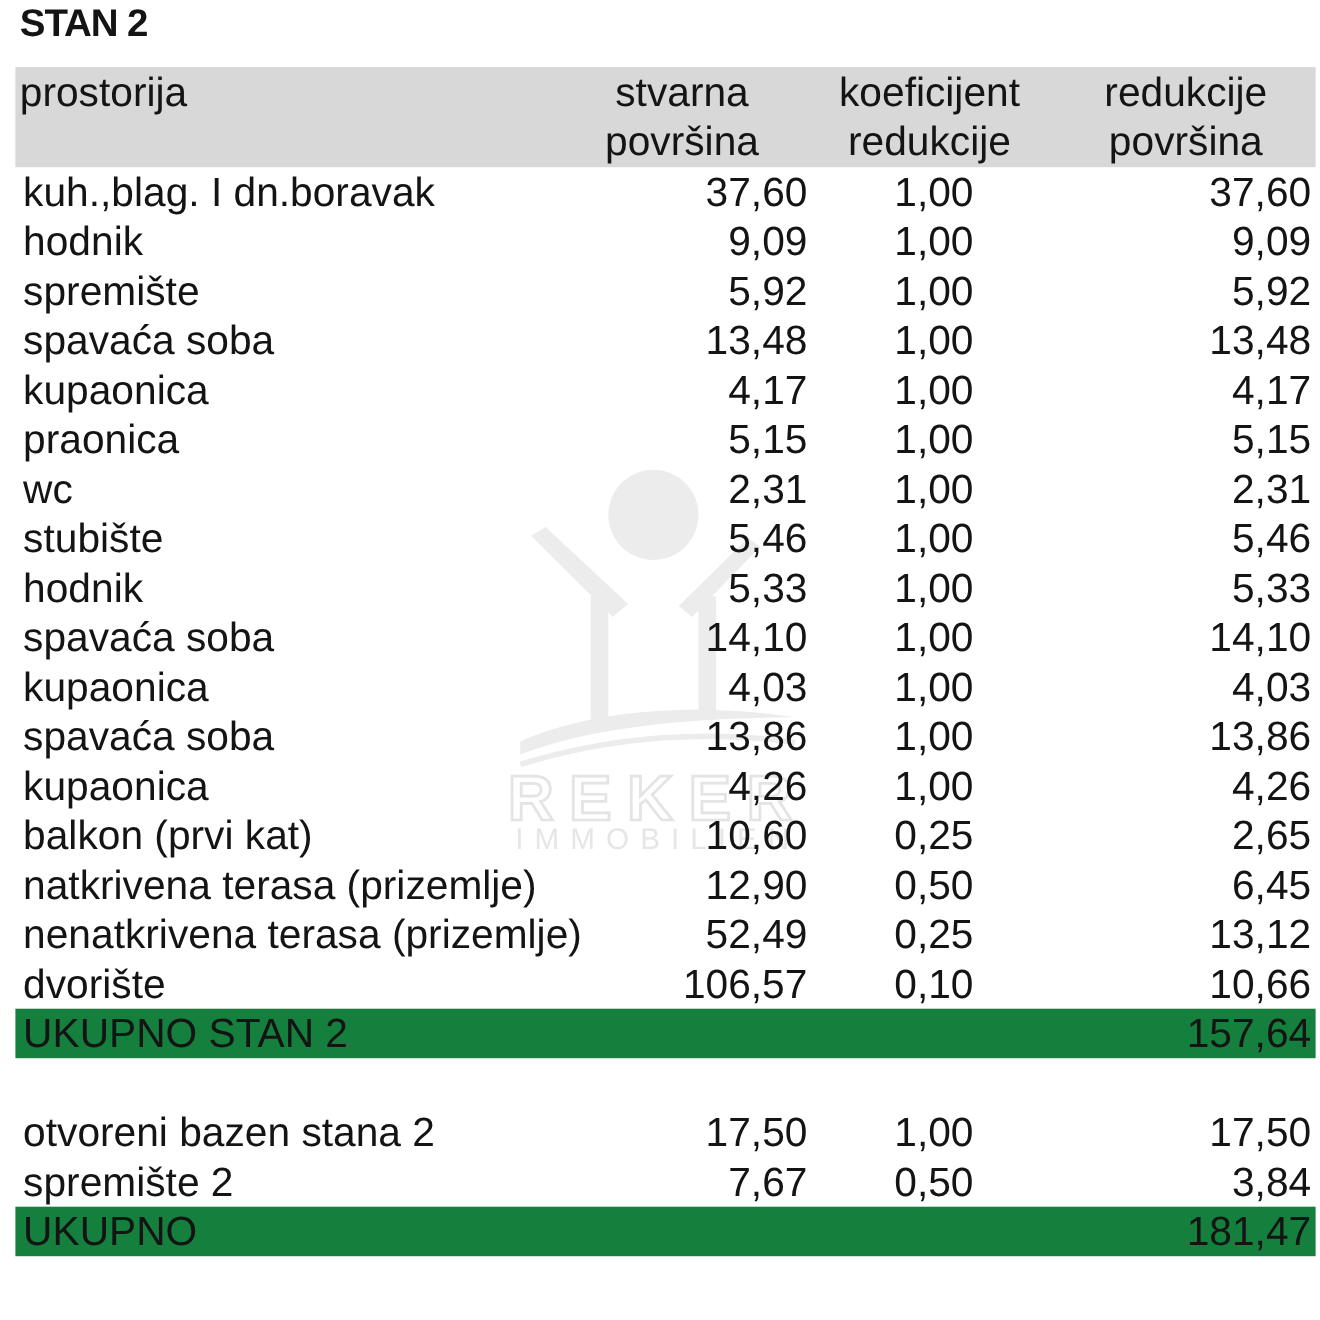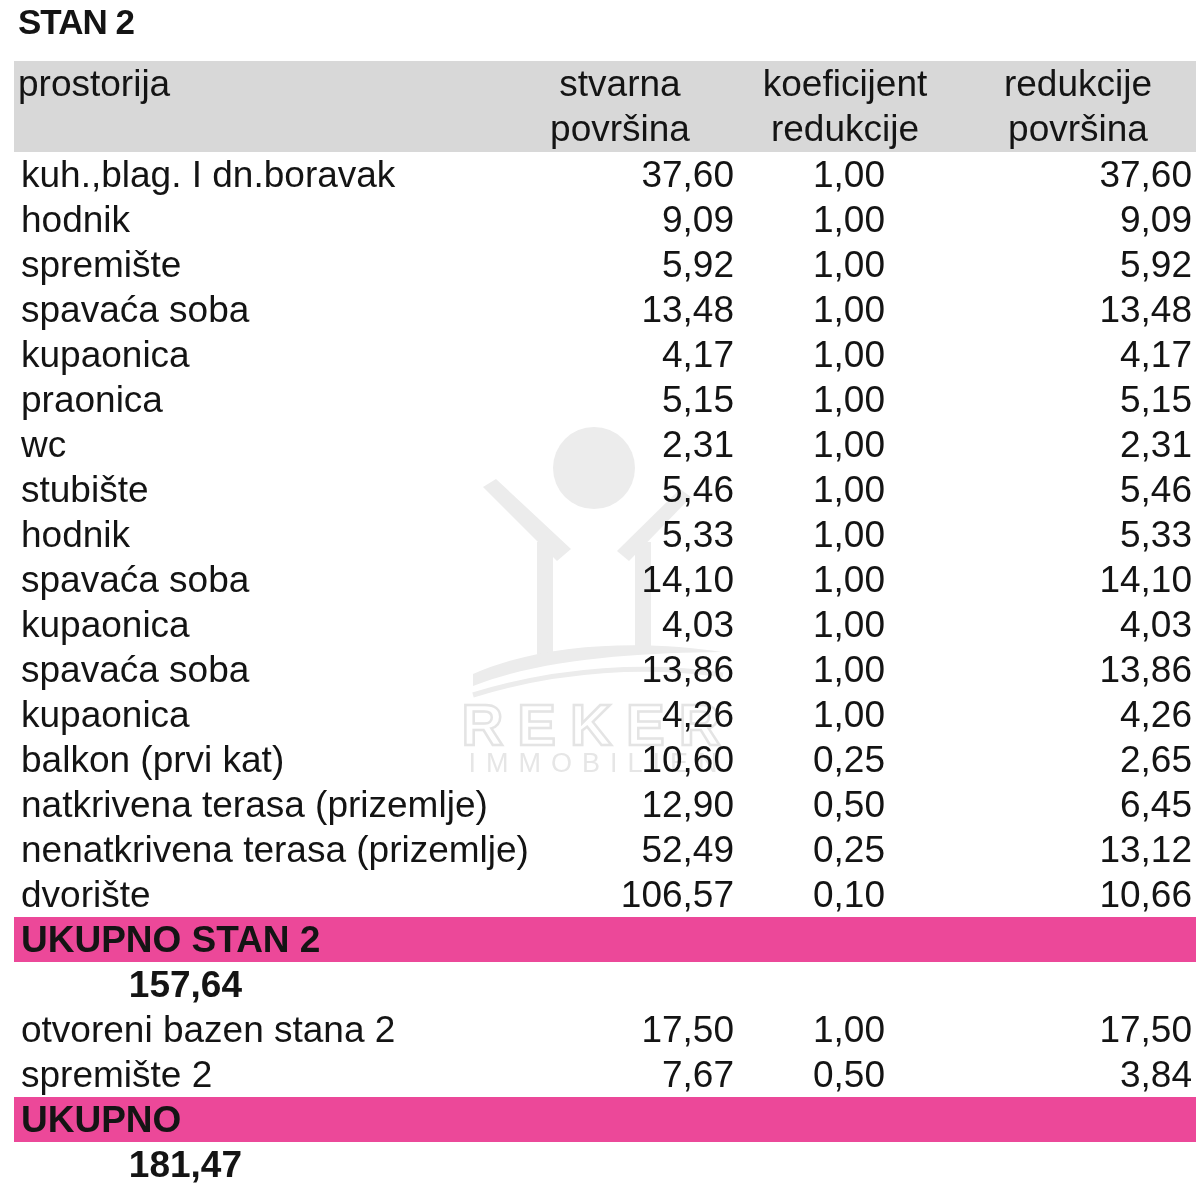--- a/index.html
+++ b/index.html
@@ -26,21 +26,21 @@
   .th-c2{width:220px;}
   .th-c3{width:230px;}
   .th-c4{width:236px;}
 
   .row{display:flex;height:45px;line-height:45px;font-size:37px;background:transparent;}
   .c-label{flex:1;padding-left:7px;white-space:nowrap;overflow:visible;}
   .c2{width:155px;text-align:right;white-space:nowrap;}
   .c3{width:230px;text-align:center;white-space:nowrap;}
   .c4{width:228px;text-align:right;padding-right:4px;white-space:nowrap;}
 
-  .row.total{background:#ec4899;font-weight:bold;flex-direction:column;}
+  .row.total{background:#15803d;font-weight:normal;}
   .row.spacer{background:transparent;}
 </style>
 </head>
 <body>
 
 <div class="page">
 
   <svg class="wm" viewBox="0 0 1200 1200" aria-hidden="true">
     <g>
       <circle cx="594" cy="468" r="41" fill="#ececec"></circle>

